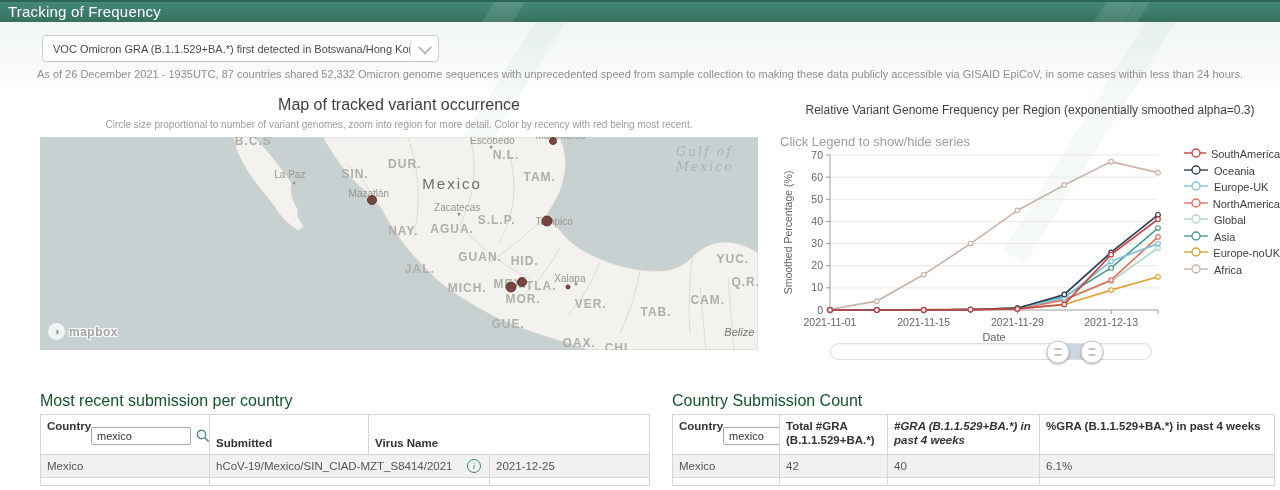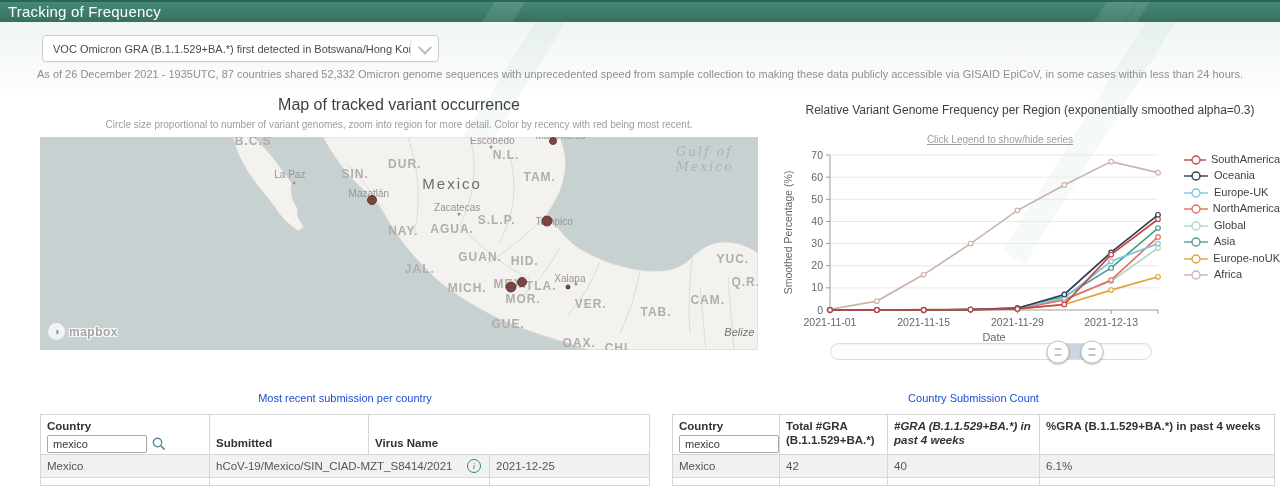--- a/index.html
+++ b/index.html
@@ -39,42 +39,42 @@
   .cdot{position:absolute;width:3px;height:3px;border-radius:50%;background:#97958f;transform:translate(-50%,-50%);}
   .mapbox-logo{position:absolute;left:8px;bottom:10px;display:flex;align-items:center;gap:4px;}
   .mapbox-logo .mb-circ{width:17px;height:17px;border-radius:50%;background:rgba(255,255,255,.75);display:flex;align-items:center;justify-content:center;
     color:#8e8e8e;font-size:10px;font-weight:bold;}
   .mapbox-logo .mb-text{font-size:12px;font-weight:bold;color:#a2a2a2;letter-spacing:.5px;
     text-shadow:1px 1px 0 rgba(255,255,255,.9),-1px -1px 0 rgba(255,255,255,.9),1px -1px 0 rgba(255,255,255,.9),-1px 1px 0 rgba(255,255,255,.9);}
 
   
   .chart-panel{position:absolute;left:780px;top:90px;width:500px;height:290px;}
   .chart-title{position:absolute;left:0;top:2px;width:500px;text-align:center;font-size:12px;line-height:20px;color:#3f3f3f;margin-top:8px;}
-  .chart-sub{position:absolute;left:0;top:44px;width:440px;text-align:center;font-size:10px;color:#9d9d9d;text-decoration:underline;}
+  .chart-sub{position:absolute;left:0;top:44px;width:440px;font-size:13px;color:#9d9d9d;}
   .chart-svg{position:absolute;left:0;top:55px;}
   .legend{position:absolute;left:403px;top:58px;width:97px;}
-  .legend-item{display:flex;align-items:flex-end;gap:5px;height:16.5px;cursor:pointer;}
+  .legend-item{display:flex;align-items:flex-start;gap:5px;height:16.5px;cursor:pointer;}
   .legend-item span{font-size:11px;color:#3f3f3f;white-space:nowrap;}
 
   
   .slider-track{position:absolute;left:50px;top:253px;width:322px;height:17px;background:#fefefe;border:1px solid #dcdcdc;
     border-radius:9px;box-sizing:border-box;box-shadow:inset 0 1px 2px rgba(0,0,0,.05);}
   .slider-range{position:absolute;top:0px;height:15px;background:#ccd6e0;border-radius:2px;}
   .slider-handle{position:absolute;top:50%;width:21px;height:21px;background:#fff;border:1px solid #c6c6c6;border-radius:50%;
     transform:translate(-50%,-50%);box-shadow:0 1px 2px rgba(0,0,0,.25);display:flex;align-items:center;justify-content:center;cursor:ew-resize;}
   .hlines{width:7px;height:5px;border-top:1.5px solid #909090;border-bottom:1.5px solid #909090;}
 
   
-  .tbl-title{position:absolute;top:392px;text-align:center;font-size:11px;color:#1d4ed8;}
+  .tbl-title{position:absolute;top:392px;font-size:16px;color:#14532d;}
   .dtable{position:absolute;top:414px;background:#fff;border:1px solid #d6d6d6;box-sizing:border-box;}
   .trow{display:flex;}
   .tcell{box-sizing:border-box;border-right:1px solid #d6d6d6;overflow:hidden;}
   .tcell:last-child{border-right:none;}
   .thead .tcell{height:40px;border-bottom:1px solid #d6d6d6;padding:4px 6px;display:flex;}
-  .hstack{display:flex;flex-direction:column;justify-content:flex-start;width:100%;}
+  .hstack{display:flex;flex-direction:row;justify-content:flex-start;width:100%;}
   .hlabel{font-size:11.5px;font-weight:bold;color:#333;line-height:14px;}
   .valign-bottom{align-items:flex-end;padding-bottom:7px;}
   .filtrow{display:flex;align-items:center;gap:5px;margin-top:2px;}
   .filtrow input{width:100px;height:18px;border:1px solid #a9a9a9;border-radius:2px;font-size:11px;color:#333;
     font-family:"Liberation Sans",sans-serif;padding:0 5px;box-sizing:border-box;}
   .tdata .tcell{height:23px;background:#f1f1f1;border-bottom:1px solid #d9d9d9;font-size:11.5px;color:#555;
     display:flex;align-items:center;padding:0 6px;cursor:cell;}
   .tstrip .tcell{height:7px;background:#fff;}
   .cell-flex{flex:1;display:flex;align-items:center;justify-content:space-between;}
   .info-ic{width:12px;height:12px;border:1px solid #3a8a64;color:#3a8a64;border-radius:50%;font-size:9px;line-height:12px;

